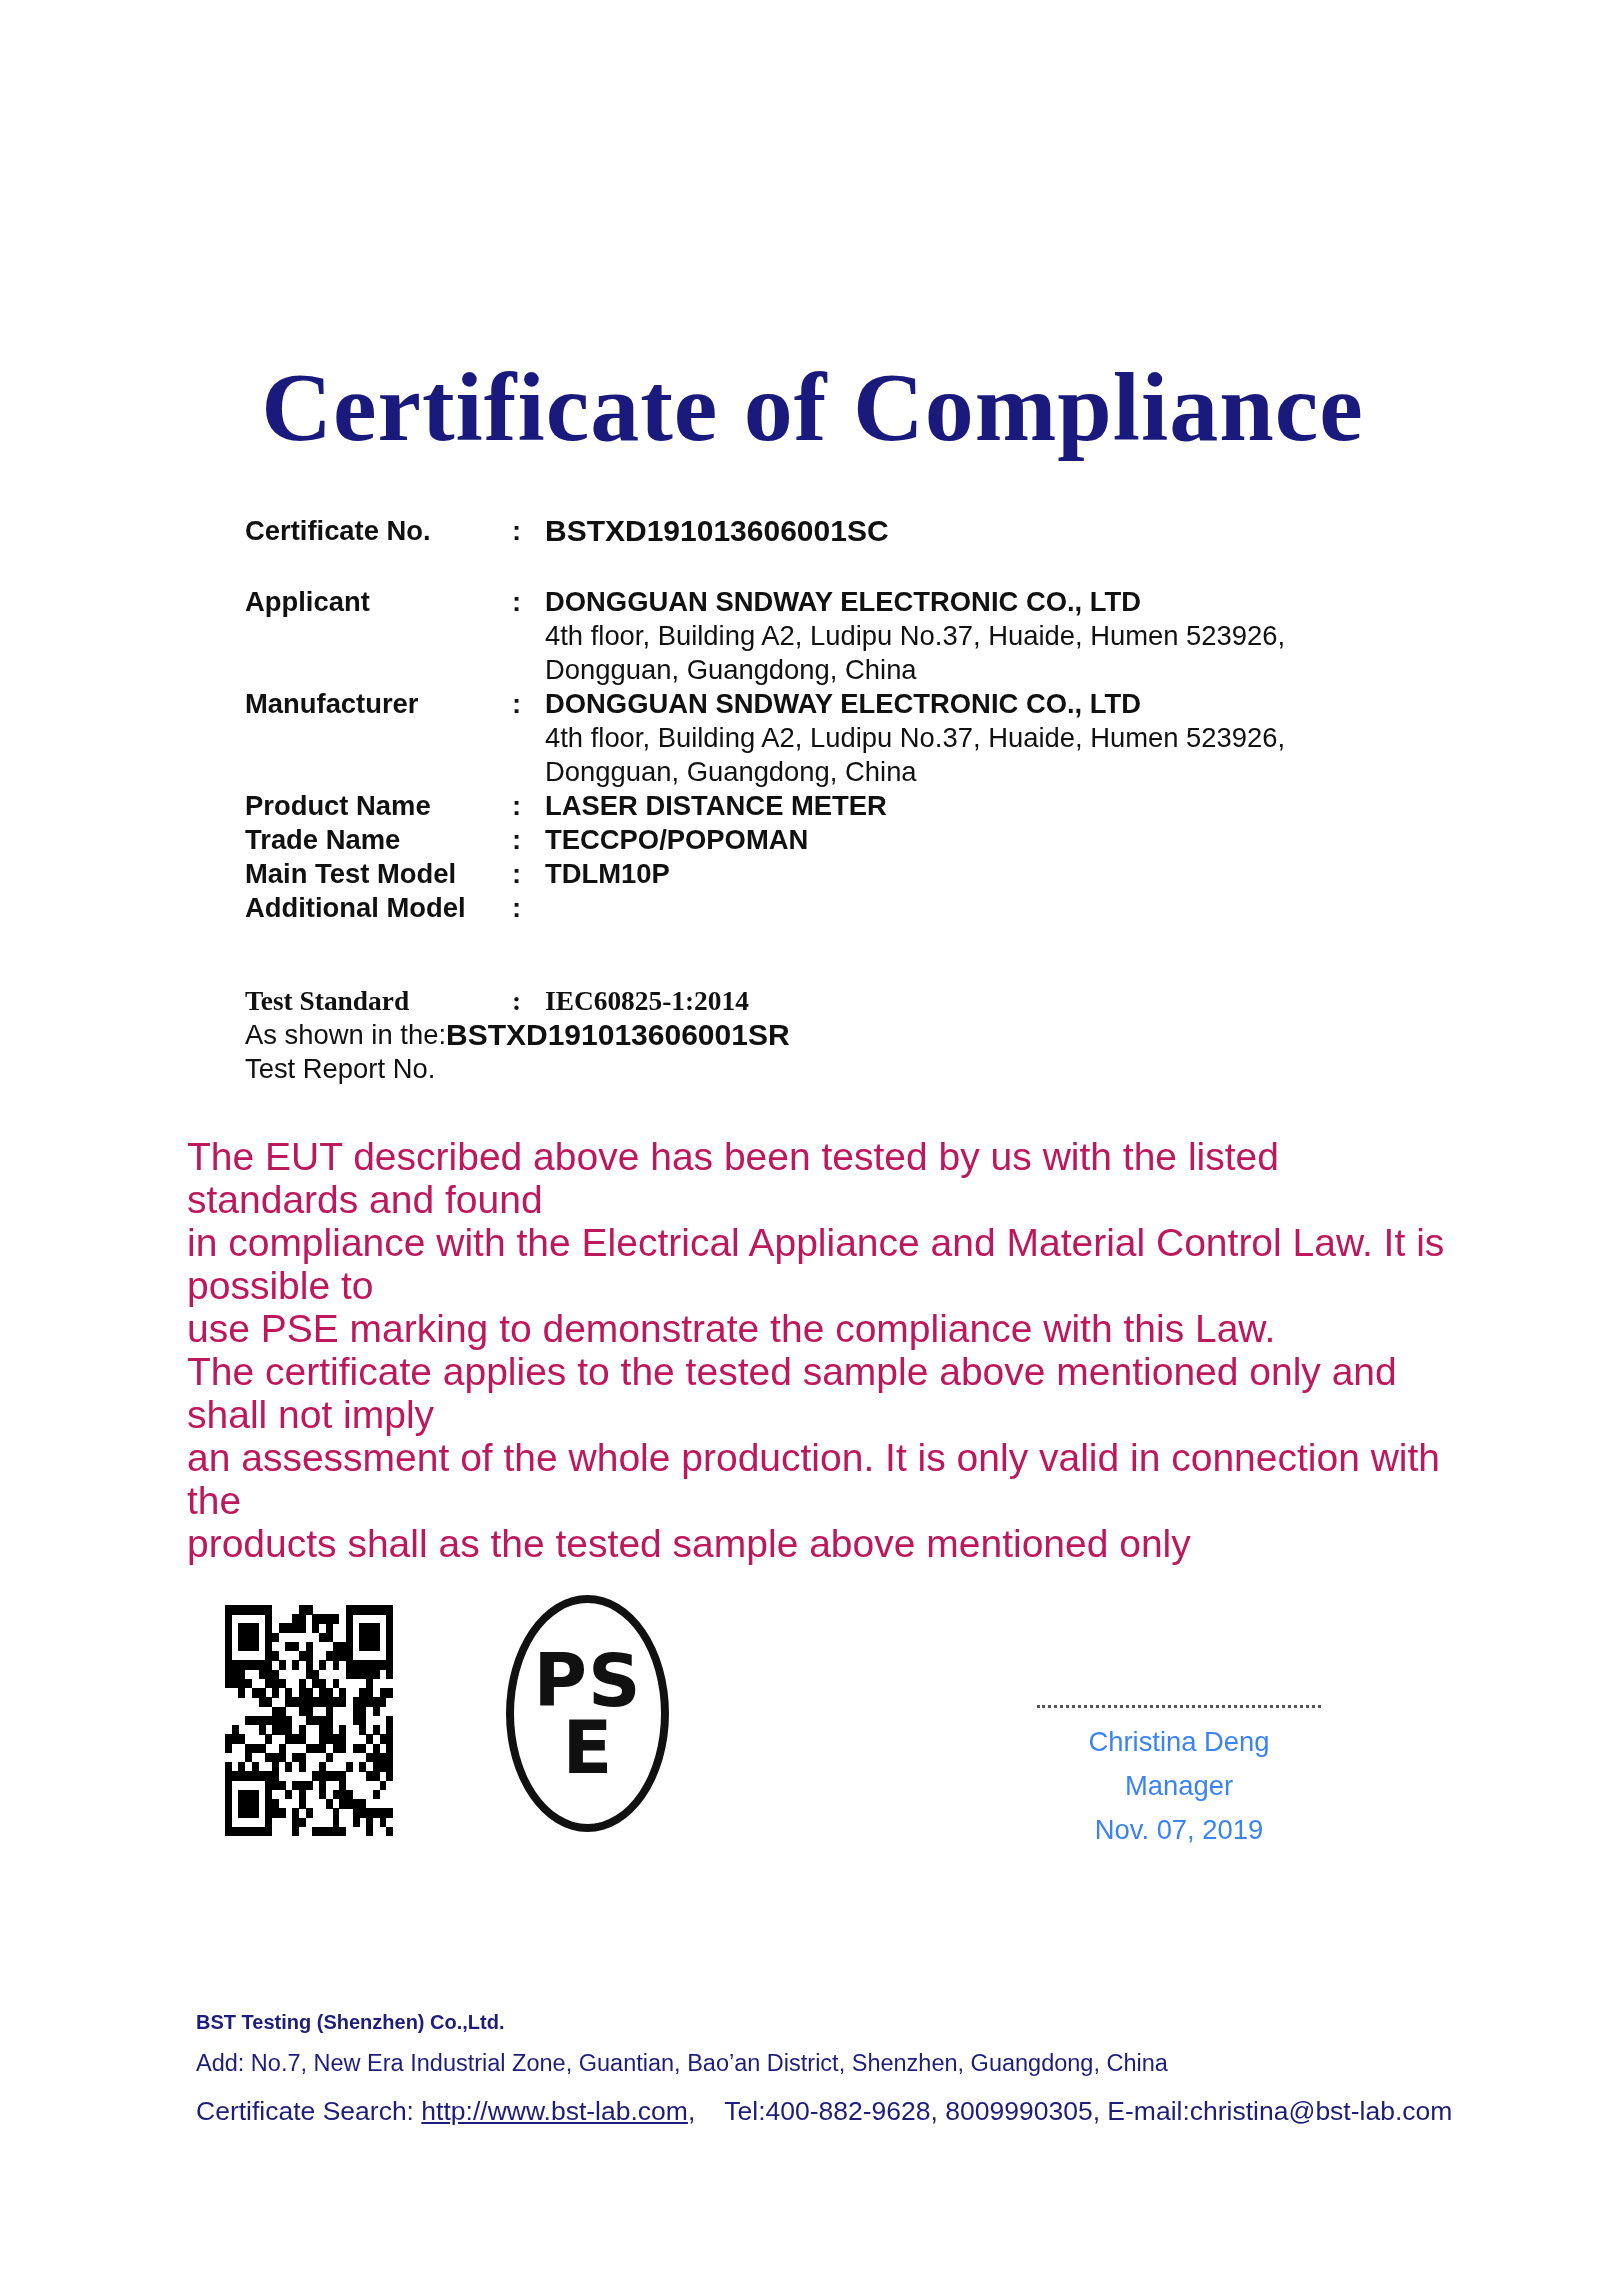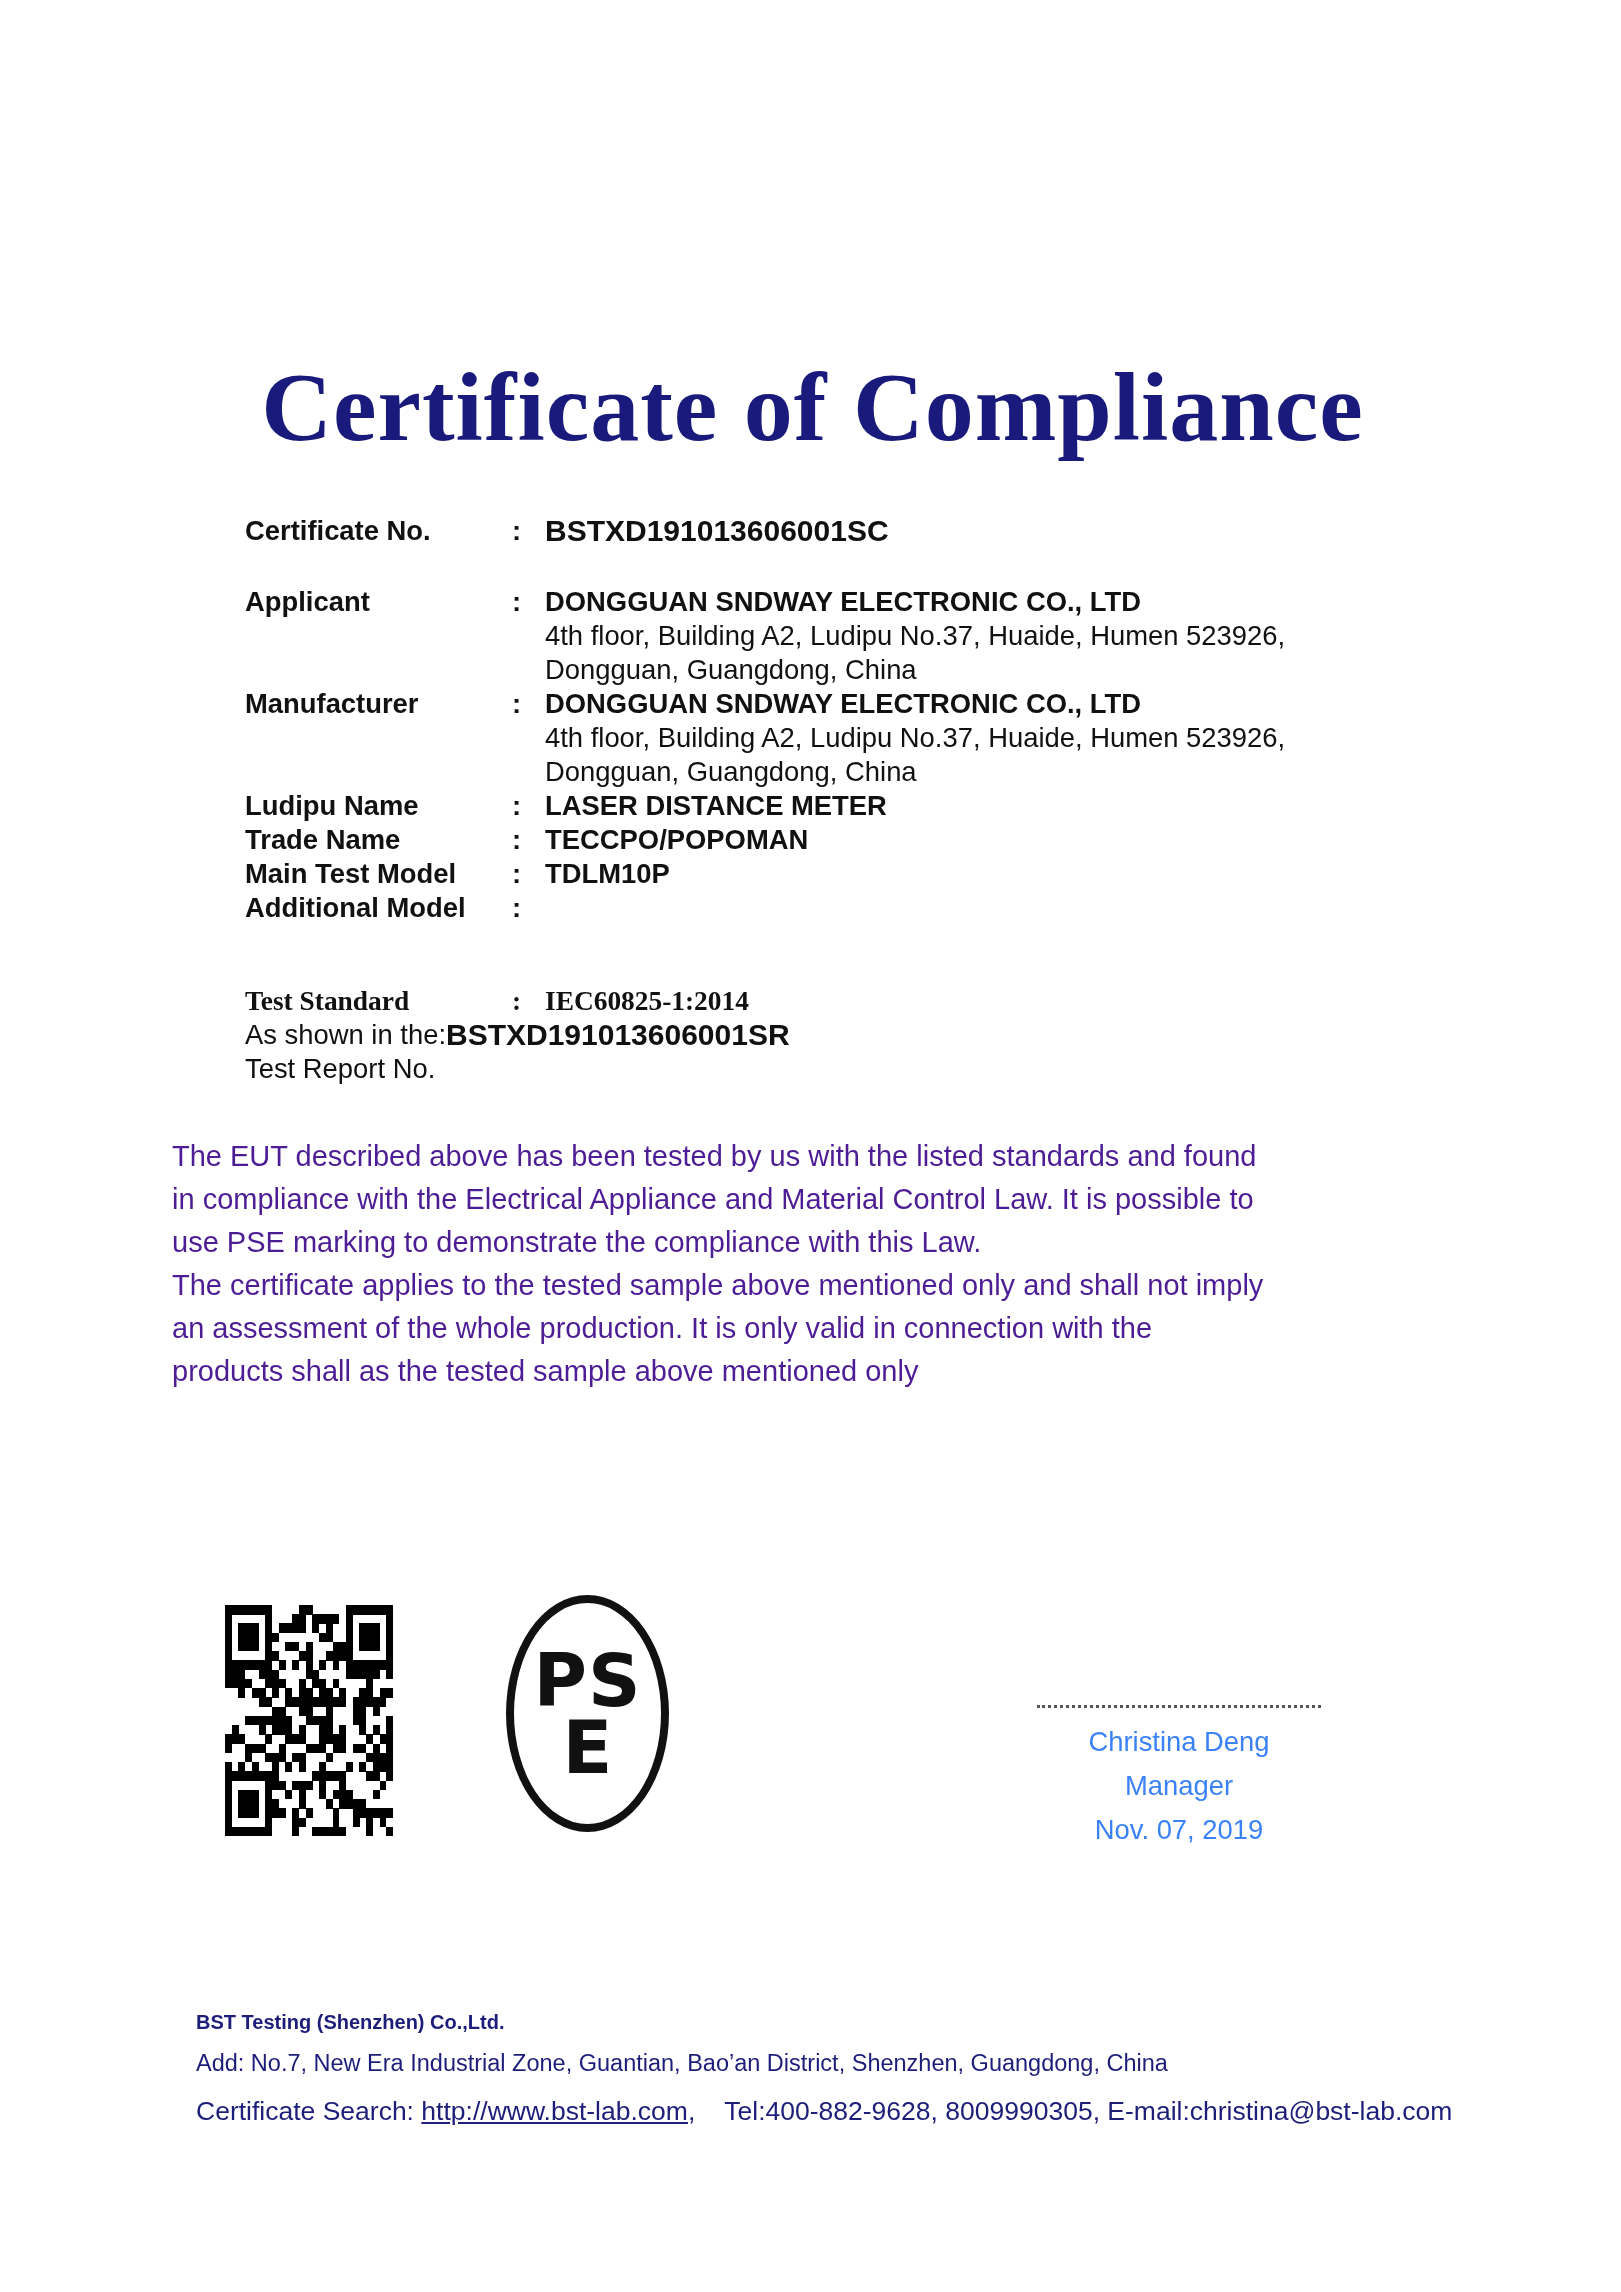--- a/index.html
+++ b/index.html
@@ -35,23 +35,23 @@
   .row .colon { width:33px; flex:none; font-weight:bold; }
   .row .value { font-weight:bold; }
   .vblock .addr { font-weight:normal; }
   .gap-after { margin-bottom:37px; }
   .gap-before { margin-top:59px;font-family:Liberation Serif, serif; }
   .row-center { display:flex; }
   .value-lg { font-size:30px; font-weight:bold; }
 
   .body-text {
     position:absolute;
-    left:172px; top:1135px; width:1274px;
-    font-size:29px; line-height:43px;
-    color:#4c1d95;
+    left:187px; top:1135px; width:1274px;
+    font-size:39px; line-height:43px;
+    color:#be185d;
   }
 
   .qr {
     position:absolute;
     left:225px; top:1605px;
     width:168px; height:231px;
   }
 
   .pse {
     position:absolute;
@@ -117,21 +117,21 @@
       <div class="label">Manufacturer</div>
       <div class="colon">:</div>
       <div class="vblock">
         <div class="value">DONGGUAN SNDWAY ELECTRONIC CO., LTD</div>
         <div class="addr">4th floor, Building A2, Ludipu No.37, Huaide, Humen 523926,</div>
         <div class="addr">Dongguan, Guangdong, China</div>
       </div>
     </div>
 
     <div class="row">
-      <div class="label">Ludipu Name</div>
+      <div class="label">Product Name</div>
       <div class="colon">:</div>
       <div class="value">LASER DISTANCE METER</div>
     </div>
 
     <div class="row">
       <div class="label">Trade Name</div>
       <div class="colon">:</div>
       <div class="value">TECCPO/POPOMAN</div>
     </div>
 

